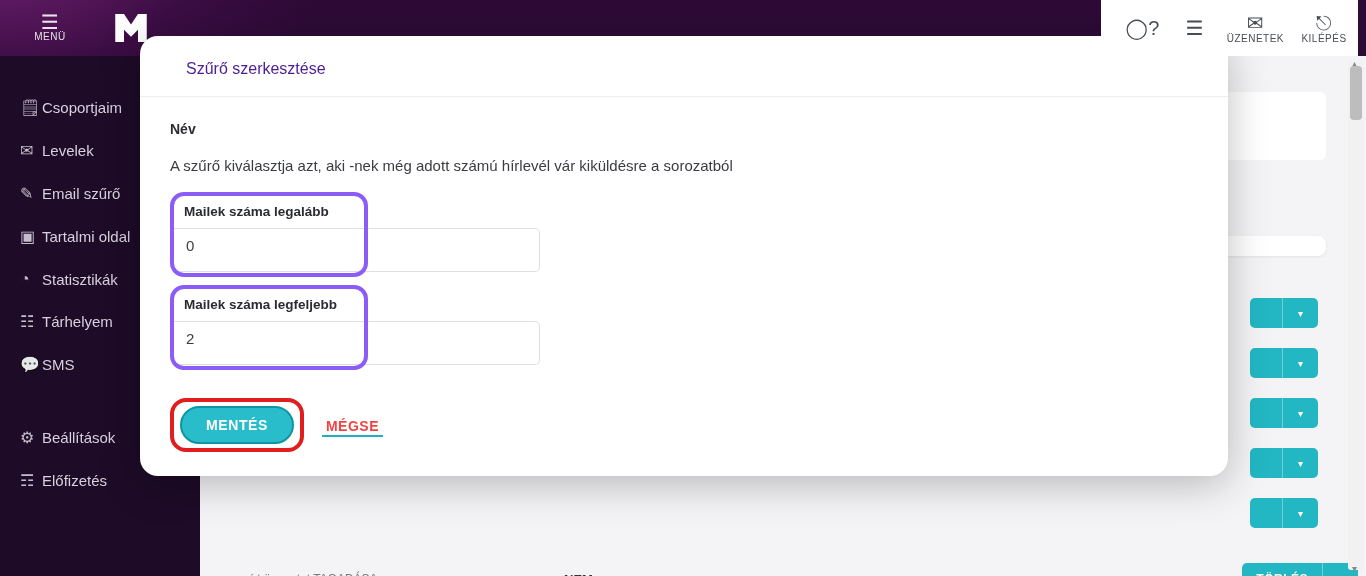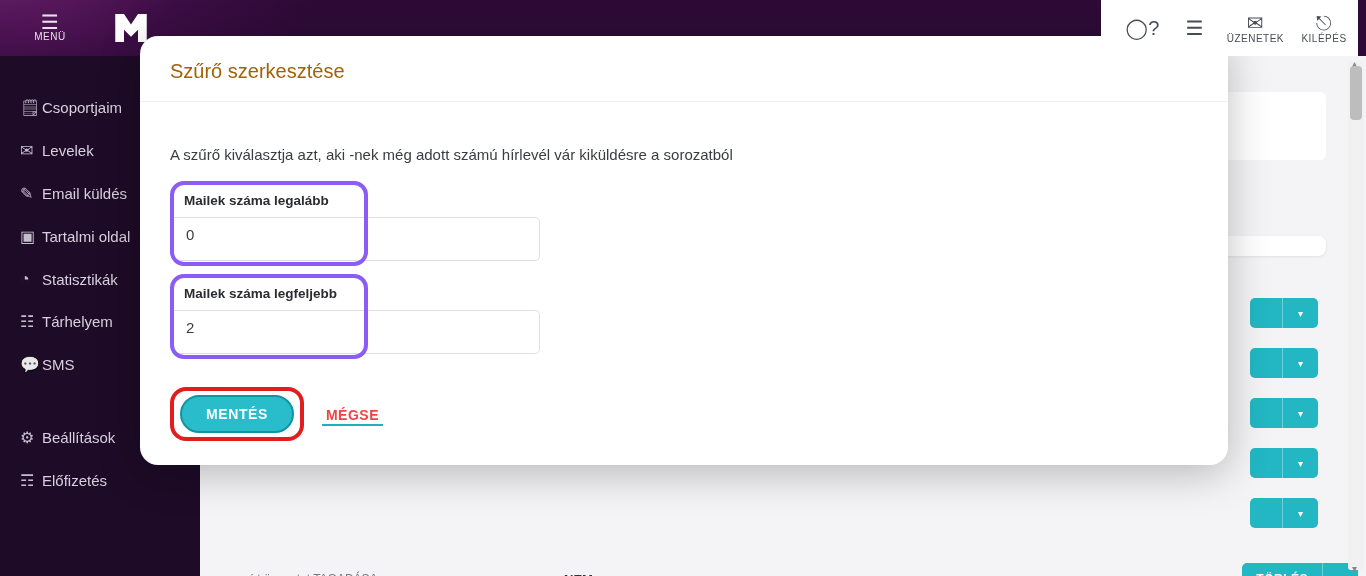--- a/index.html
+++ b/index.html
@@ -131,21 +131,21 @@
     background: #ffffff;
     border-radius: 18px;
     box-shadow: 0 8px 40px rgba(0,0,0,0.25);
     z-index: 30;
     padding-bottom: 0;
   }
   .modal-header {
     padding: 24px 30px 18px;
     border-bottom: 1px solid #eceef2;
   }
-  .modal-header h2 { font-size: 20px; font-weight: 500; color: #a16207; }
+  .modal-header h2 { font-size: 16px; font-weight: 500; color: #4c1d95; margin-left: 16px; }
 
   .modal-body { padding: 24px 30px 0; }
   .modal-desc { font-size: 15px; color: #3a3c41; margin: 20px 0 18px; }
 
   .field { margin-bottom: 8px; position: relative; }
   .field label {
     display: block; font-size: 14px; font-weight: 700; color: #2b2c31;
     margin-bottom: 6px;
   }
   .field input {
@@ -243,21 +243,21 @@
   <div class="item">
       <span class="ic">🗒</span>
       <span>Csoportjaim</span>
     </div>
   <div class="item">
       <span class="ic">✉</span>
       <span>Levelek</span>
     </div>
   <div class="item">
       <span class="ic">✎</span>
-      <span>Email küldés</span>
+      <span>Email szűrő</span>
     </div>
   <div class="item">
       <span class="ic">▣</span>
       <span>Tartalmi oldal</span>
     </div>
   <div class="item">
       <span class="ic">◔</span>
       <span>Statisztikák</span>
     </div>
   <div class="item">
@@ -318,20 +318,21 @@
   </div>
 </div>
 
 <div class="modal">
   <div class="modal-header">
     <h2>Szűrő szerkesztése</h2>
   </div>
   <div class="modal-body">
 
     <div class="field">
+      <label>Név</label>
     </div>
 
     <p class="modal-desc">A szűrő kiválasztja azt, aki -nek még adott számú hírlevél vár kiküldésre a sorozatból</p>
 
     <div class="hl-group first">
       <label>Mailek száma legalább</label>
       <div class="inputwrap">
         <input type="text" value="0" style="">
       </div>
       <div class="extender"></div>

